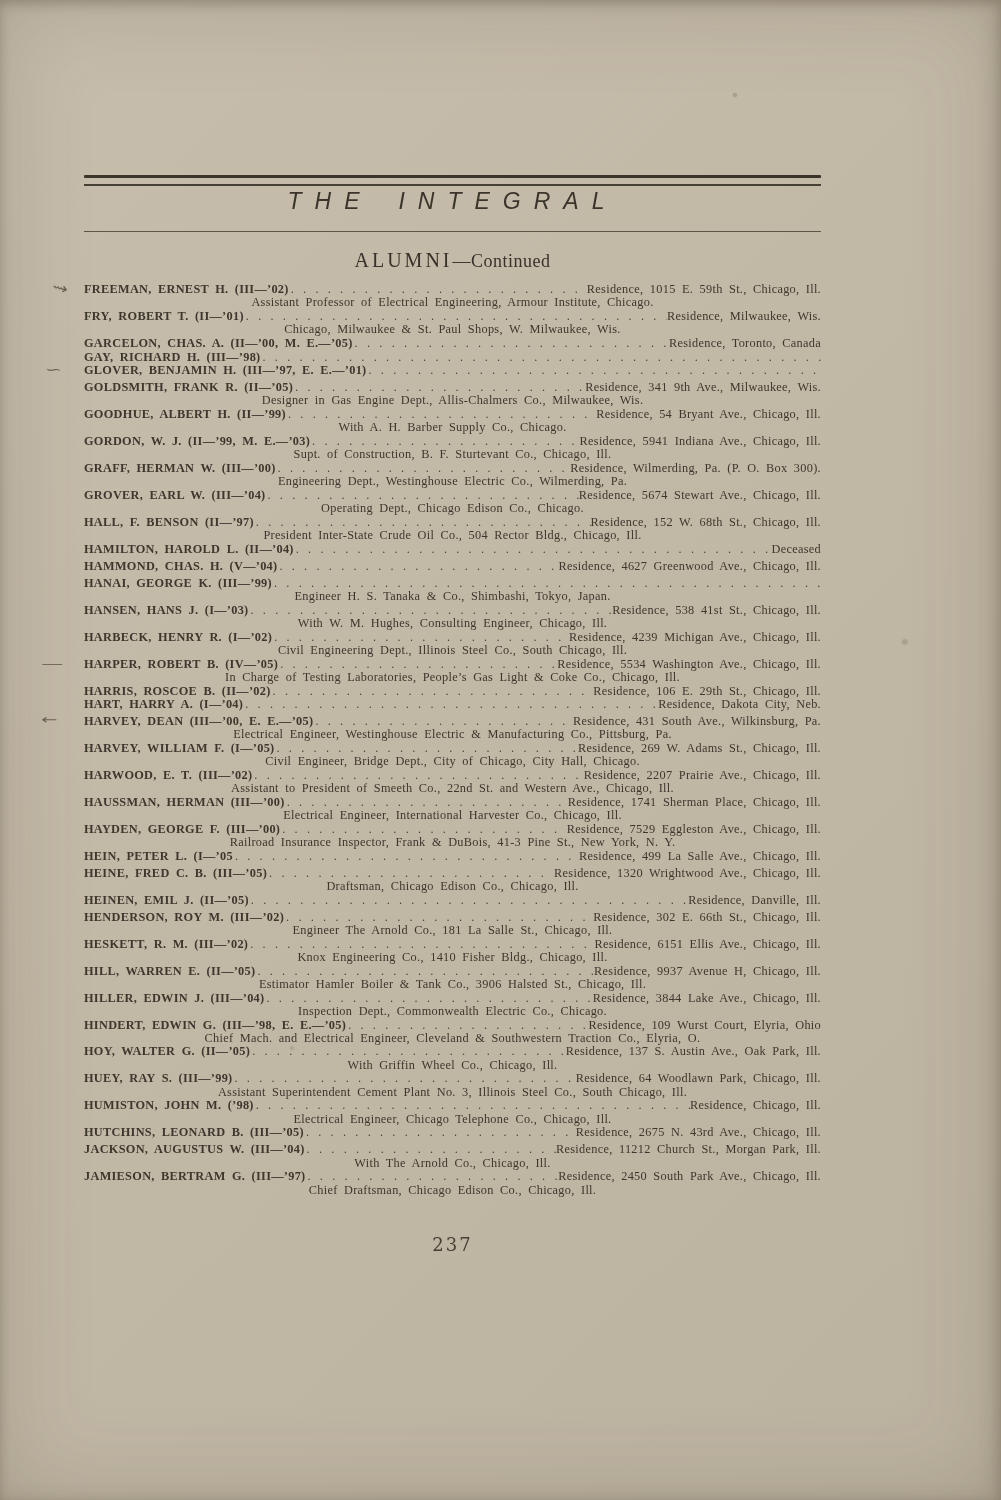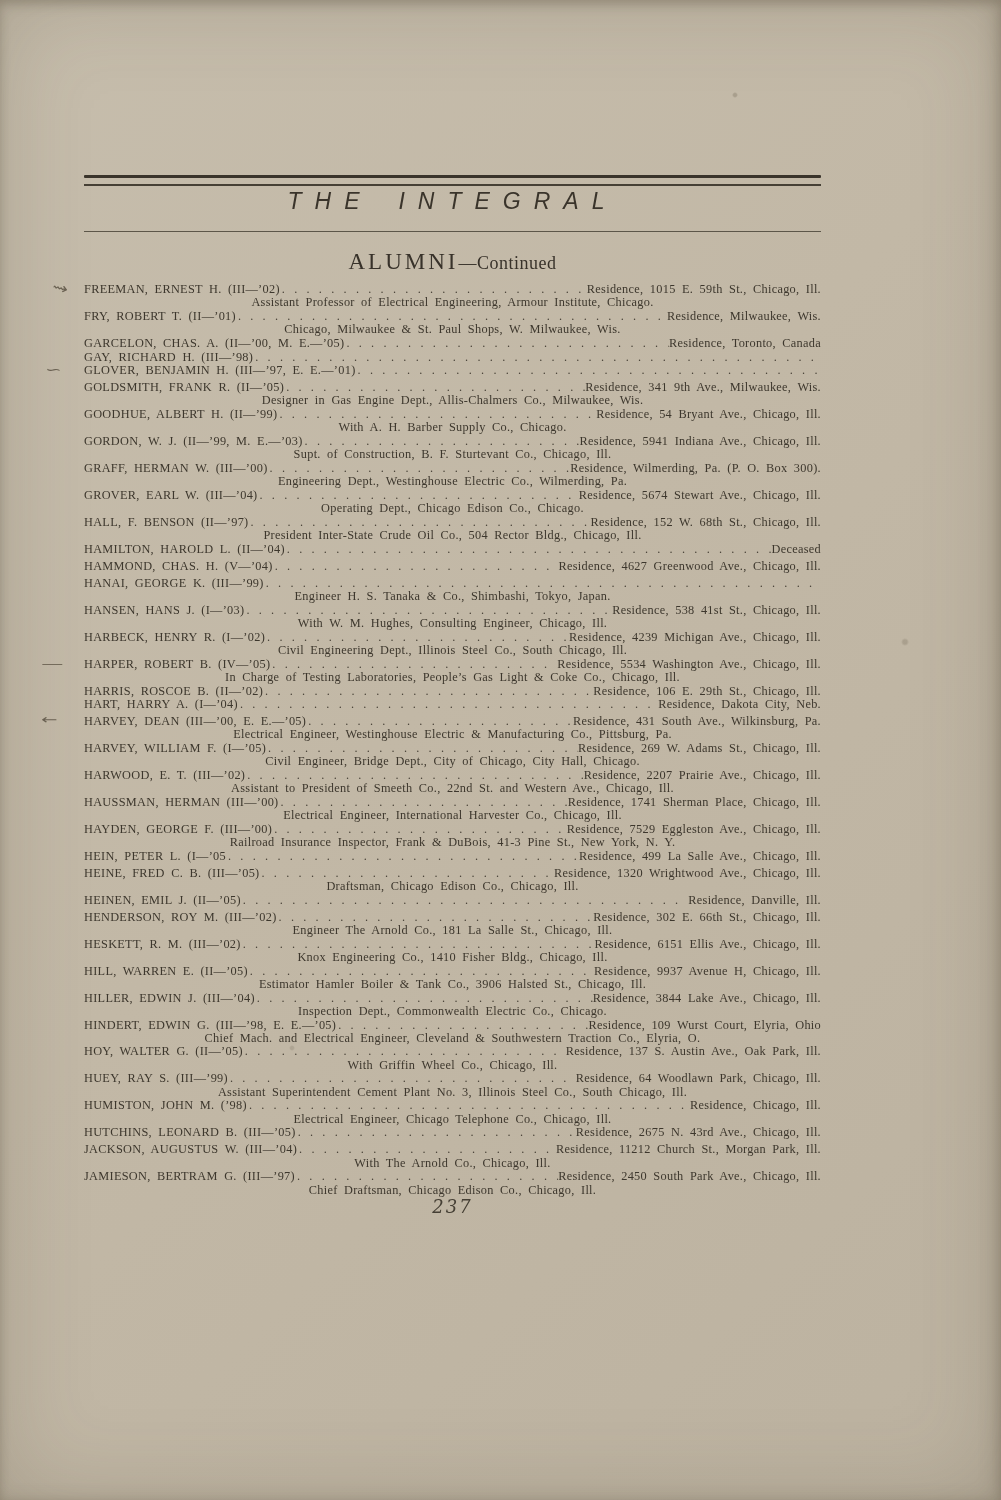--- a/index.html
+++ b/index.html
@@ -30,50 +30,50 @@
     font-family:Liberation Sans, sans-serif;
     font-style:italic;font-size:23px;letter-spacing:13px;
     color:#3a342b;white-space:nowrap;
   }
   .masthead .w2{margin-left:26px;}
   
   .section-heading{
     position:absolute;left:84px;top:249px;width:737px;text-align:center;
     color:#38322a;white-space:nowrap;
   }
-  .section-heading .main{font-size:23px;letter-spacing:3px;}
+  .section-heading .main{font-size:20px;letter-spacing:3px;}
   .section-heading .cont{font-size:18px;letter-spacing:.5px;}
   
   .entries{
     position:absolute;left:84px;top:283px;width:737px;
     font-size:12.3px;line-height:13.3px;word-spacing:3px;letter-spacing:.3px;
     color:#3d372d;
   }
   .entry{position:relative;margin-bottom:.4px;}
   .entry.no-occ{margin-bottom:3.5px;}
   .line1{display:flex;align-items:baseline;}
-  .name{white-space:nowrap;flex:0 0 auto;}
+  .name{white-space:nowrap;flex:0 0 auto;font-weight:bold;}
   .leader{flex:1 1 auto;overflow:hidden;white-space:nowrap;letter-spacing:1.6px;padding:0 2px;opacity:.9;}
   .residence{white-space:nowrap;flex:0 0 auto;}
   .line2{text-align:center;white-space:nowrap;}
   .line2.small{font-size:10.6px;letter-spacing:.2px;}
   
   .mark{
     position:absolute;font-family:"DejaVu Sans","Liberation Sans",sans-serif;
     color:#6a6152;font-size:15px;line-height:1;top:0;
   }
   .m-squiggle{left:-30px;top:-2px;transform:rotate(14deg) scaleX(1.25);}
   .m-tilde{left:-36px;top:-1px;transform:scaleX(1.5);font-size:13px;}
   .m-dash{left:-38px;top:-1px;transform:scaleX(1.7);font-size:13px;}
   .m-arrowleft{left:-40px;top:-2px;transform:scaleX(1.5);font-size:13px;}
   
   .page-number{
-    position:absolute;left:84px;top:1196px;width:737px;text-align:center;
+    position:absolute;left:84px;top:1234px;width:737px;text-align:center;
     font-family:"DejaVu Serif","Liberation Serif",serif;
-    font-style:italic;font-size:18px;letter-spacing:2px;color:#45.. ;color:#453f34;
+    font-size:18px;letter-spacing:2px;color:#45.. ;color:#453f34;
   }
 </style>
 </head>
 <body>
 
 <div class="page">
 
   <div class="rule-double">
     <div class="thick"></div>
     <div class="thin"></div>

